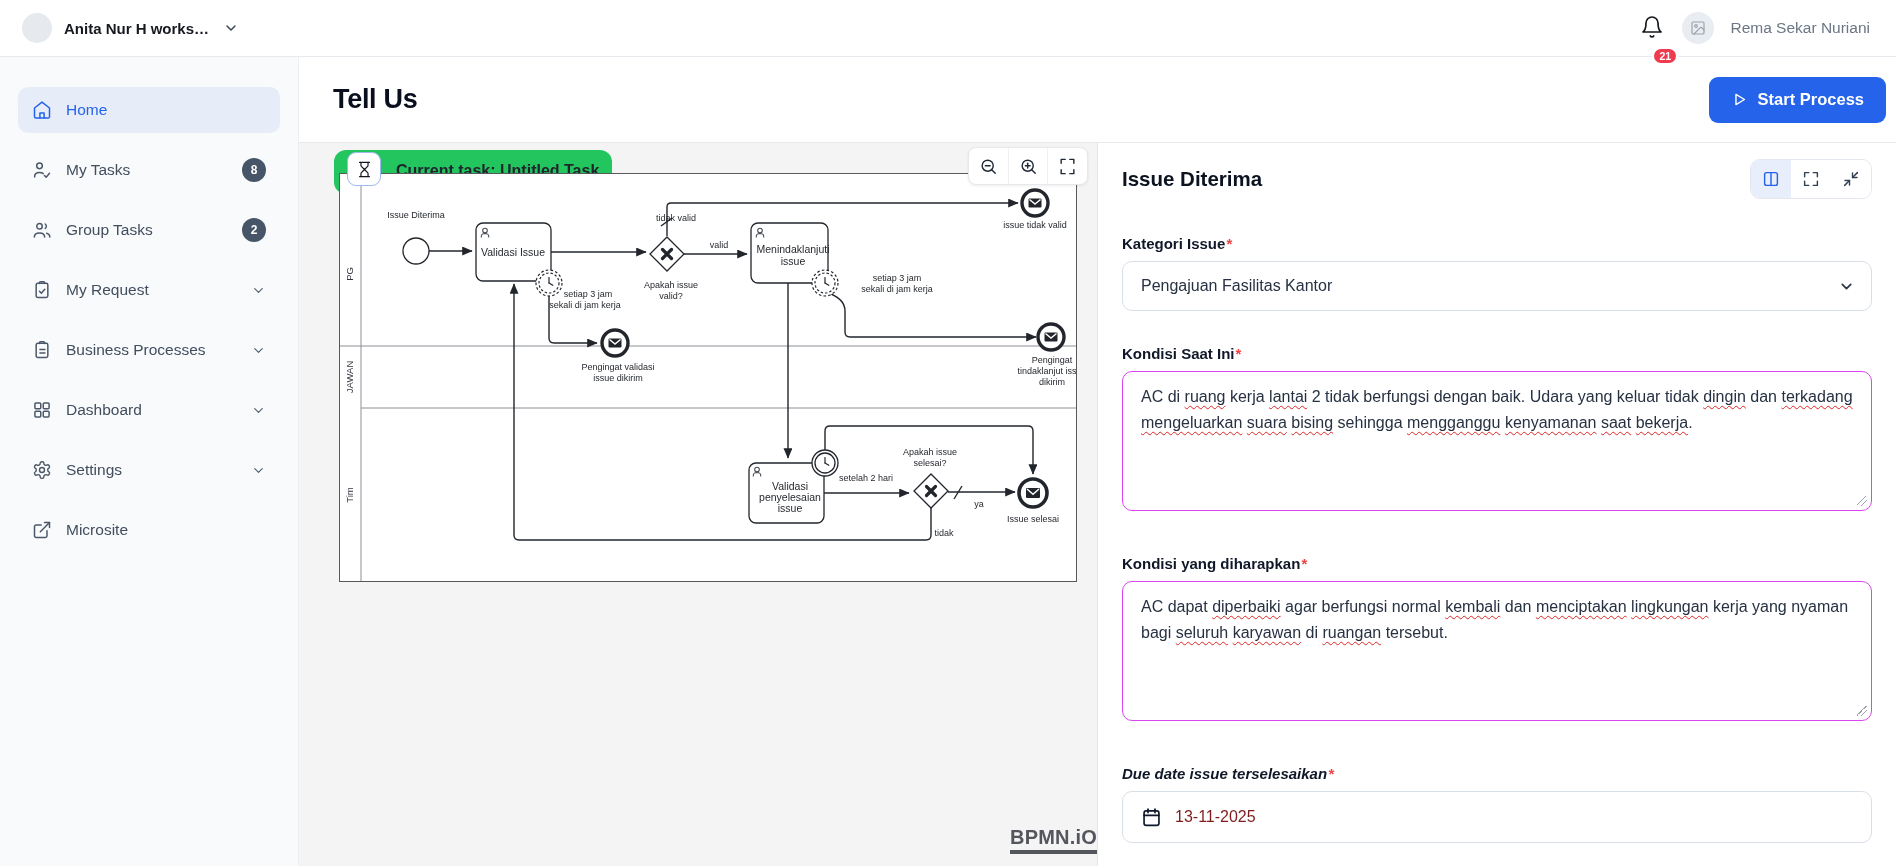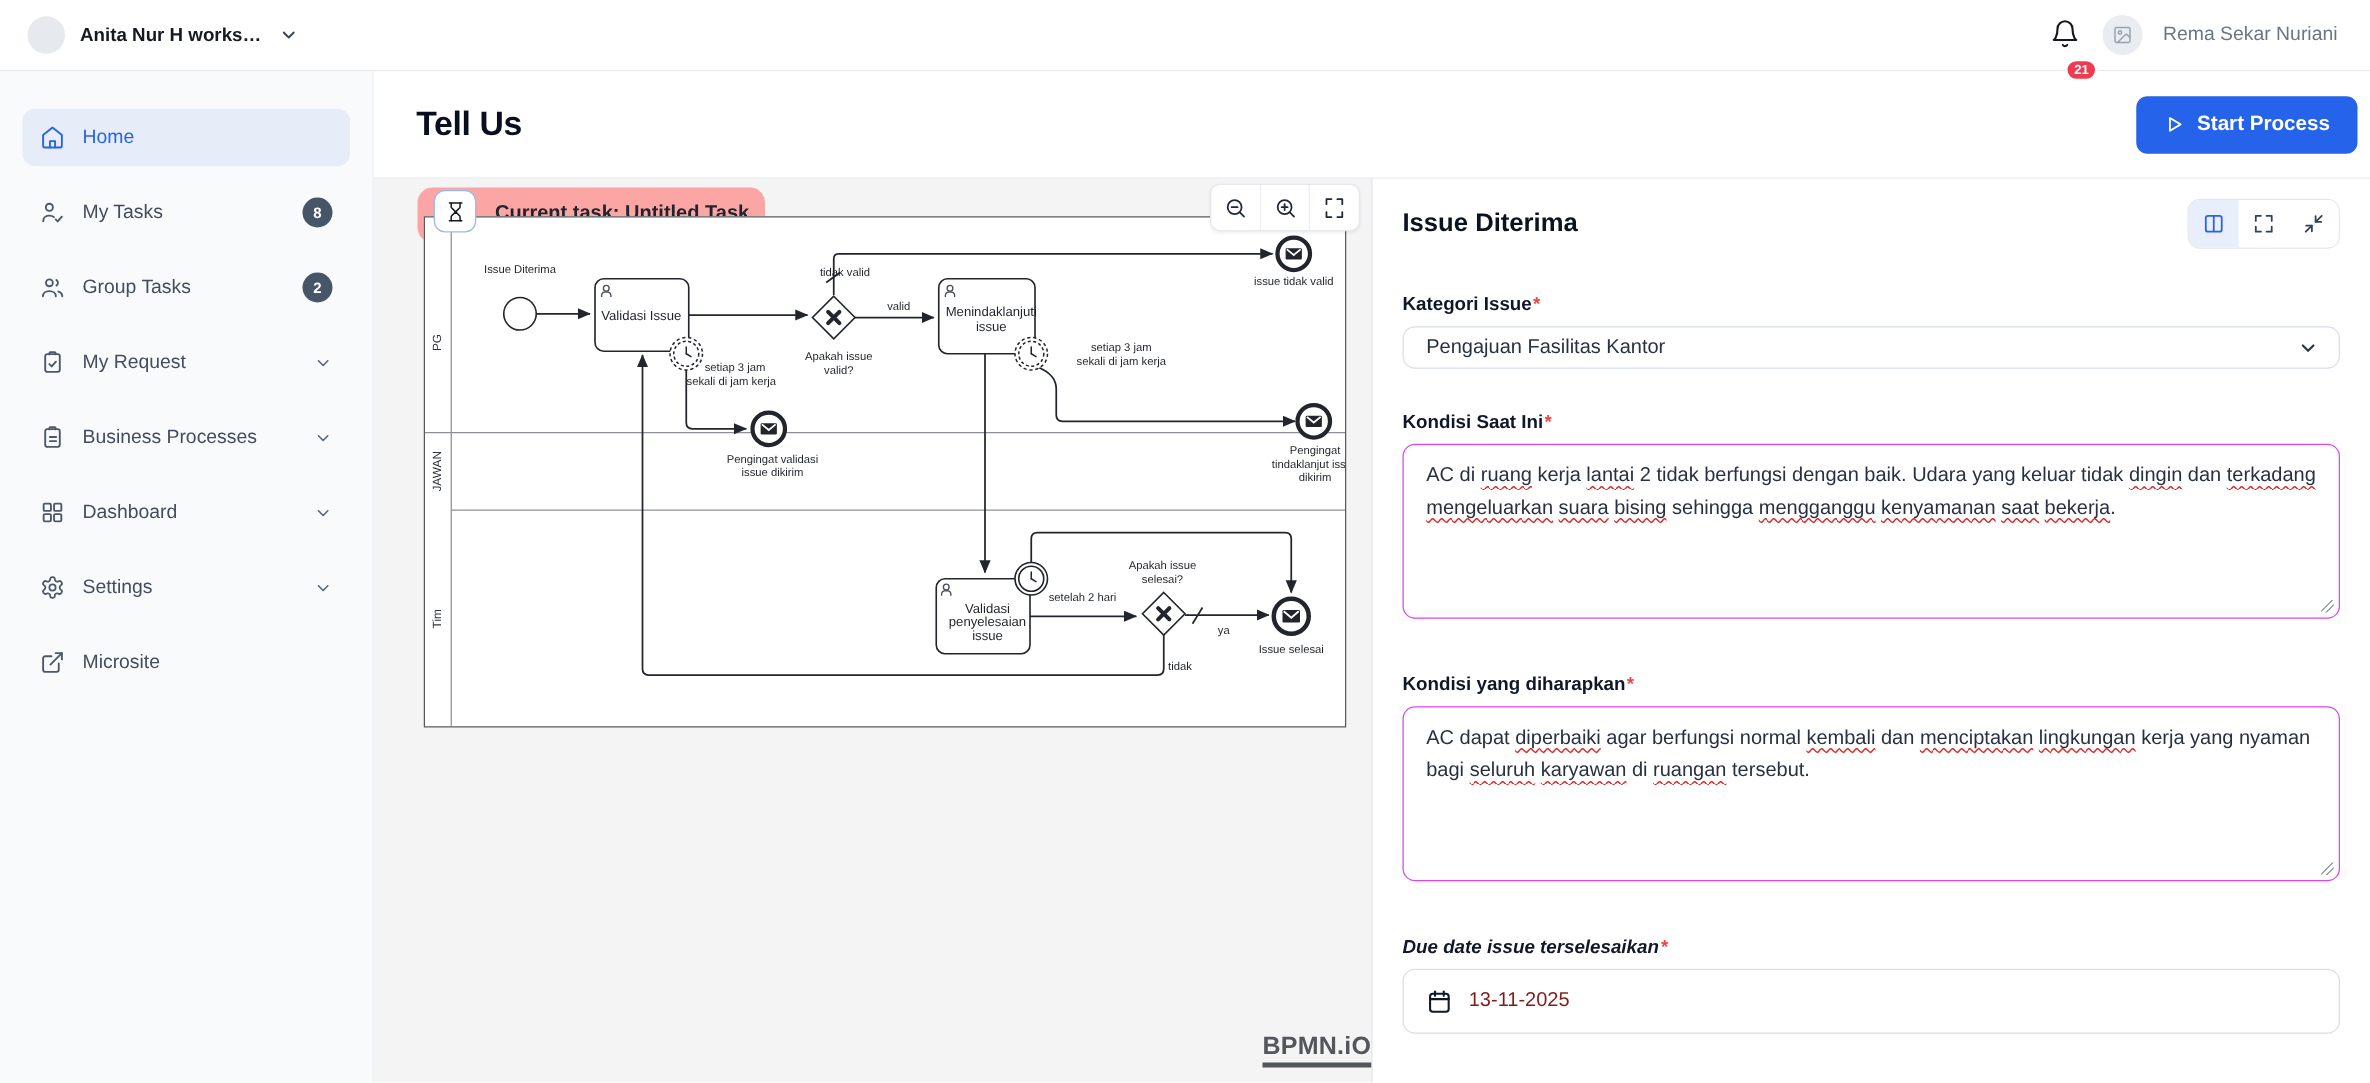--- a/index.html
+++ b/index.html
@@ -31,40 +31,40 @@
 
   .main { flex:1; display:flex; flex-direction:column; min-width:0; }
   .main-header { height:86px; background:#fff; border-bottom:1px solid #e7e9ee; display:flex; align-items:center; justify-content:space-between; padding:0 10px 0 34px; }
   .page-title { font-size:27px; font-weight:800; color:#0a0f1e; letter-spacing:-0.3px; }
   .start-btn { display:flex; align-items:center; gap:10px; background:#2563eb; color:#fff; border:none; height:46px; padding:0 22px; border-radius:9px; font-size:16.5px; font-weight:600; font-family:inherit; cursor:pointer; }
 
   .content { display:flex; height:723px; }
 
   
   .diagram-region { width:799px; flex-shrink:0; position:relative; background:#f4f4f5; border-right:1px solid #e4e6ea; }
-  .current-task-pill { position:absolute; left:35px; top:7px; height:44px; width:278px; background:#fca5a5; border-radius:12px; z-index:1; display:flex; align-items:center; }
+  .current-task-pill { position:absolute; left:35px; top:7px; height:44px; width:278px; background:#22c55e; border-radius:12px; z-index:1; display:flex; align-items:center; }
   .current-task-label { position:absolute; left:62px; top:12px; font-size:16px; font-weight:600; color:#20242c; white-space:nowrap; }
   .task-state-badge { position:absolute; left:48px; top:9px; width:34px; height:34px; background:#fff; border:1.5px solid #9db9ef; border-radius:9px; z-index:3; display:flex; align-items:center; justify-content:center; color:#15181d; }
   .bpmn-canvas { position:absolute; left:40px; top:30px; width:738px; height:409px; background:#fff; border:1px solid #58595b; z-index:2; }
   .zoom-toolbar { position:absolute; left:669px; top:4px; width:120px; height:38px; background:#fff; border:1px solid #e6e8ec; border-radius:8px; box-shadow:0 1px 3px rgba(16,24,40,.08); display:flex; z-index:4; }
   .zoom-btn { flex:1; display:flex; align-items:center; justify-content:center; color:#1f2937; cursor:pointer; }
   .zoom-btn + .zoom-btn { border-left:1px solid #eef0f3; }
   .bpmn-logo { position:absolute; left:711px; top:683px; font-size:20px; font-weight:800; color:#3d4147; letter-spacing:0.2px; border-bottom:4px solid #3d4147; padding-bottom:1px; opacity:.88; z-index:1; }
 
   
   .form-panel { flex:1; background:#fff; padding:0 24px; overflow:hidden; }
   .panel-head { display:flex; align-items:center; justify-content:space-between; padding-top:15px; height:56px; }
   .panel-title { font-size:20.5px; font-weight:700; color:#0b1220; }
   .view-group { display:flex; border:1px solid #e2e7ee; border-radius:10px; height:40px; overflow:hidden; }
   .view-btn { width:40px; display:flex; align-items:center; justify-content:center; color:#334155; cursor:pointer; background:#fff; }
   .view-btn.active { background:#e8eefb; color:#2563eb; }
   .fld-label { font-size:15px; font-weight:600; color:#101828; }
   .req { color:#ef4444; margin-left:1px; }
   .mt-label1 { margin-top:36px; } .mt-label2 { margin-top:34px; } .mt-label3 { margin-top:44px; } .mt-label4 { margin-top:44px;font-style:italic; }
-  .select-box { margin-top:9px; height:34px; border:1px solid #d9dfe8; border-radius:10px; display:flex; align-items:center; justify-content:space-between; padding:0 16px 0 18px; font-size:16px; color:#273142; cursor:pointer; background:#fff; }
+  .select-box { margin-top:9px; height:50px; border:1px solid #d9dfe8; border-radius:10px; display:flex; align-items:center; justify-content:space-between; padding:0 16px 0 18px; font-size:16px; color:#273142; cursor:pointer; background:#fff; }
   .select-chev { color:#2b3546; display:flex; }
   .textarea-box { margin-top:9px; height:140px; border:1px solid #d946ef; border-radius:10px; padding:12px 18px; font-size:16px; line-height:26px; color:#273142; position:relative; background:#fff; }
   .resize-handle { position:absolute; right:4px; bottom:4px; width:10px; height:10px; background:linear-gradient(135deg, transparent 42%, #9aa3af 42% 50%, transparent 50% 66%, #9aa3af 66% 74%, transparent 74%); }
   .sq { text-decoration-line:underline; text-decoration-style:wavy; text-decoration-color:#dc2626; text-decoration-thickness:1px; text-underline-offset:3px; }
   .date-box { margin-top:9px; height:52px; border:1px solid #d9dfe8; border-radius:10px; display:flex; align-items:center; gap:13px; padding:0 18px; font-size:16px; color:#7f1d1d; background:#fff; cursor:pointer; }
   .date-box .cal { display:flex; color:#0f172a; }
 
   
   .bpmn-svg text { font-family:"Liberation Sans", sans-serif; fill:#1f2329; }
   .bpmn-svg .ann { font-size:9px; }

